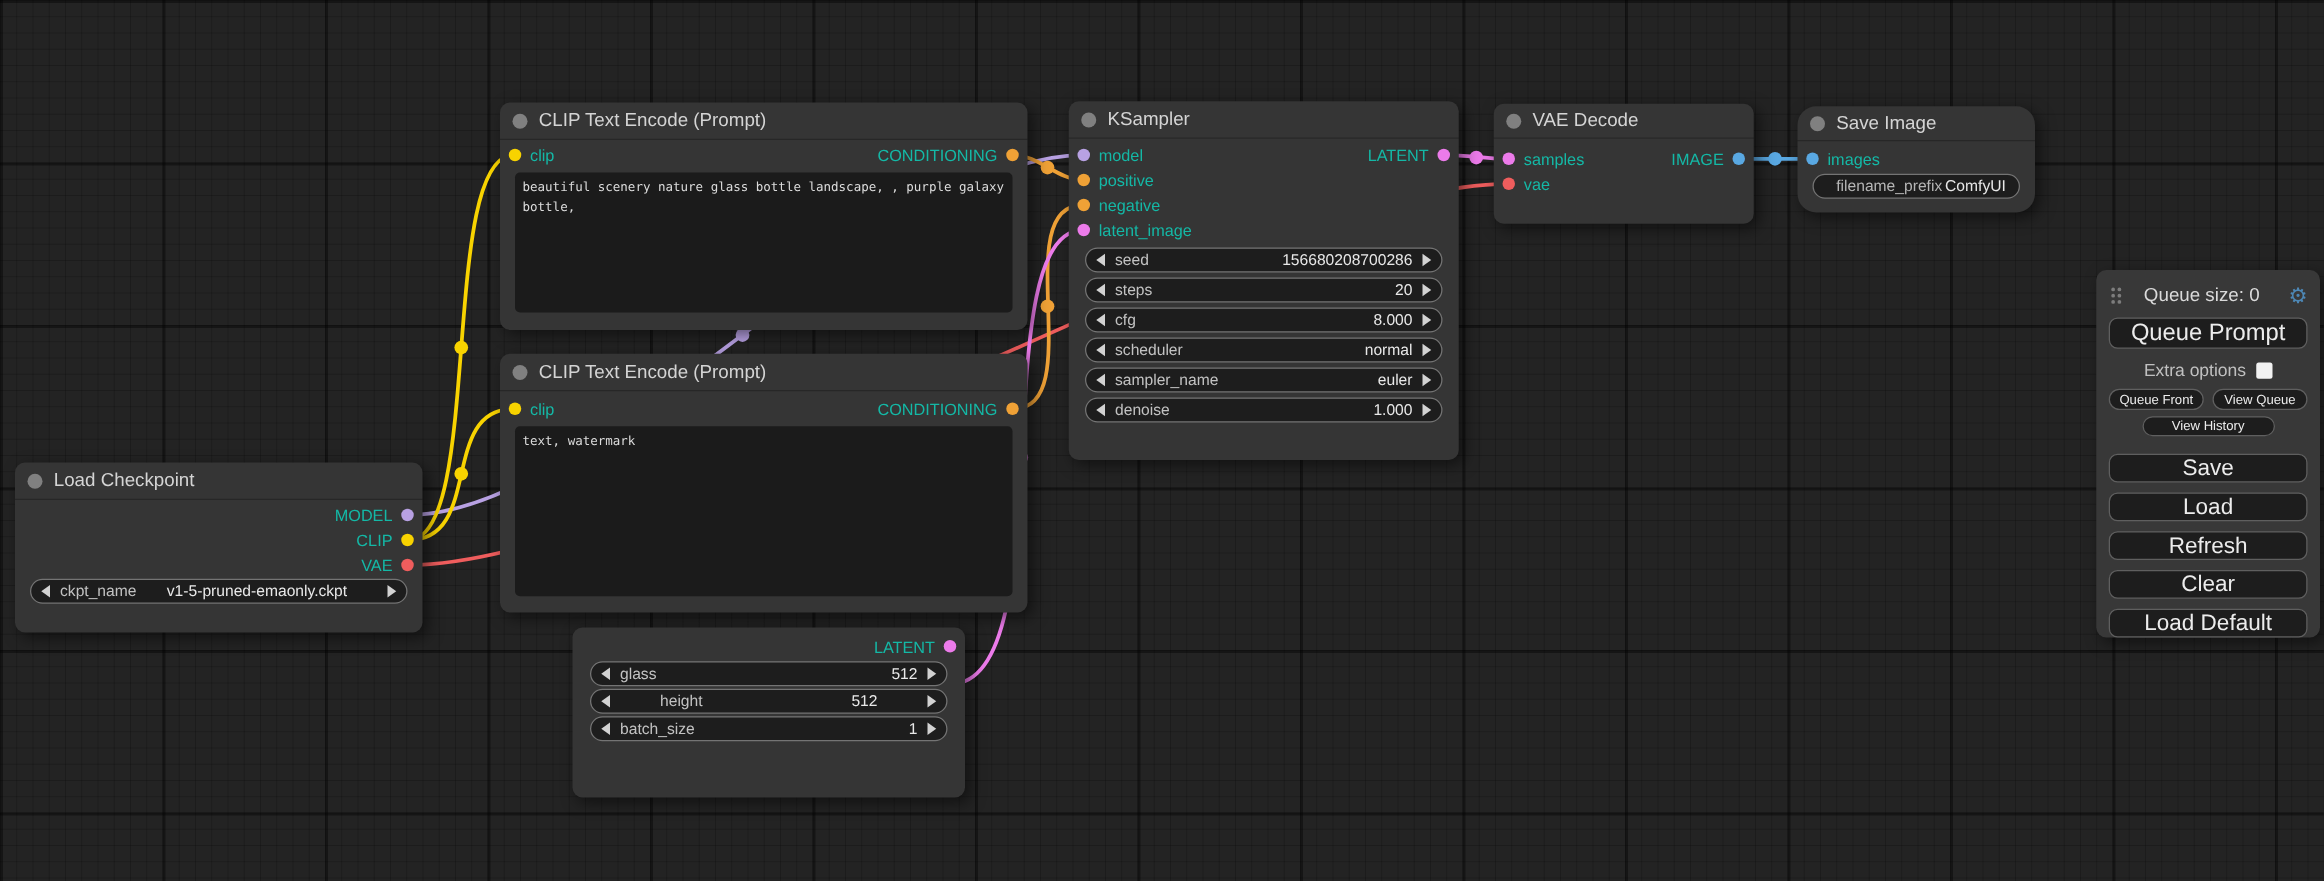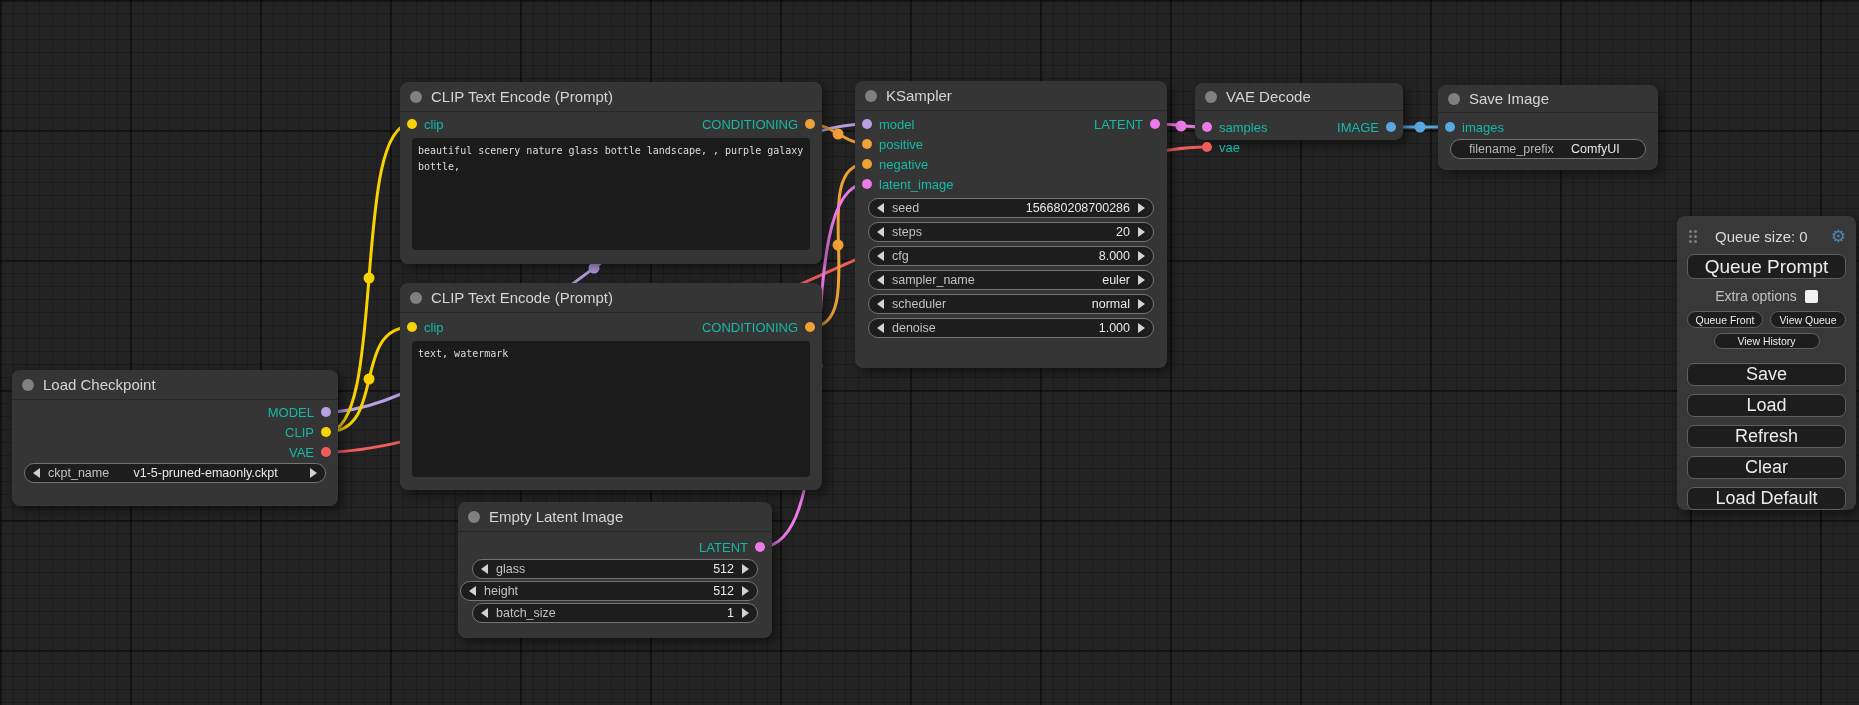--- a/index.html
+++ b/index.html
@@ -152,37 +152,33 @@
     <span>clip</span>
     <span class="outgrp">
       <span>CONDITIONING</span>
       <span class="sdot" style="background:#efa136;"></span>
     </span>
   </div>
   <div class="prompt" style="height:136px;">text, watermark</div>
 </div>
 
 <div class="node" style="left:458px;top:502px;width:314px;height:136px;">
-  <div class="ntitle">
-    <span class="tdot"></span>
-    <span>Empty Latent Image</span>
-  </div>
   <div class="slotrow" style="margin-top:5px;">
     <span class="outgrp">
       <span>LATENT</span>
       <span class="sdot" style="background:#ec7bea;"></span>
     </span>
   </div>
   <div class="pill" style="margin:2px 14px 0 14px;">
     <span class="al"></span>
     <span>glass</span>
     <span class="val">512</span>
     <span class="ar"></span>
   </div>
-  <div class="pill" style="margin:2px 14px 0 2px;">
+  <div class="pill" style="margin:2px 14px 0 14px;gap:32px;">
     <span class="al"></span>
     <span>height</span>
     <span class="val">512</span>
     <span class="ar"></span>
   </div>
   <div class="pill" style="margin:2px 14px 0 14px;">
     <span class="al"></span>
     <span>batch_size</span>
     <span class="val">1</span>
     <span class="ar"></span>
@@ -227,58 +223,58 @@
     <span class="ar"></span>
   </div>
   <div class="pill wrow">
     <span class="al"></span>
     <span>cfg</span>
     <span class="val">8.000</span>
     <span class="ar"></span>
   </div>
   <div class="pill wrow">
     <span class="al"></span>
+    <span>scheduler</span>
+    <span class="val">normal</span>
+    <span class="ar"></span>
+  </div>
+  <div class="pill wrow">
+    <span class="al"></span>
     <span>sampler_name</span>
     <span class="val">euler</span>
     <span class="ar"></span>
   </div>
   <div class="pill wrow">
     <span class="al"></span>
-    <span>scheduler</span>
-    <span class="val">normal</span>
-    <span class="ar"></span>
-  </div>
-  <div class="pill wrow">
-    <span class="al"></span>
     <span>denoise</span>
     <span class="val">1.000</span>
     <span class="ar"></span>
   </div>
 </div>
 
-<div class="node" style="left:1195px;top:83px;width:208px;height:57px;">
+<div class="node" style="left:1195px;top:83px;width:208px;height:96px;">
   <div class="ntitle small">
     <span class="tdot"></span>
     <span>VAE Decode</span>
   </div>
   <div class="slotrow" style="margin-top:6px;">
     <span class="sdot" style="background:#ec7bea;"></span>
     <span>samples</span>
     <span class="outgrp">
       <span>IMAGE</span>
       <span class="sdot" style="background:#59a8e2;"></span>
     </span>
   </div>
   <div class="slotrow">
     <span class="sdot" style="background:#ef5d5d;"></span>
     <span>vae</span>
   </div>
 </div>
 
-<div class="node" style="left:1438px;top:85px;width:220px;height:85px;">
+<div class="node" style="left:1438px;top:85px;width:190px;height:85px;border-radius:15px;">
   <div class="ntitle small">
     <span class="tdot"></span>
     <span>Save Image</span>
   </div>
   <div class="slotrow" style="margin-top:4px;">
     <span class="sdot" style="background:#59a8e2;"></span>
     <span>images</span>
   </div>
   <div class="pill" style="margin:2px 12px 0 12px;">
     <span style="margin-left:10px;color:#b5b5b5;">filename_prefix</span>

